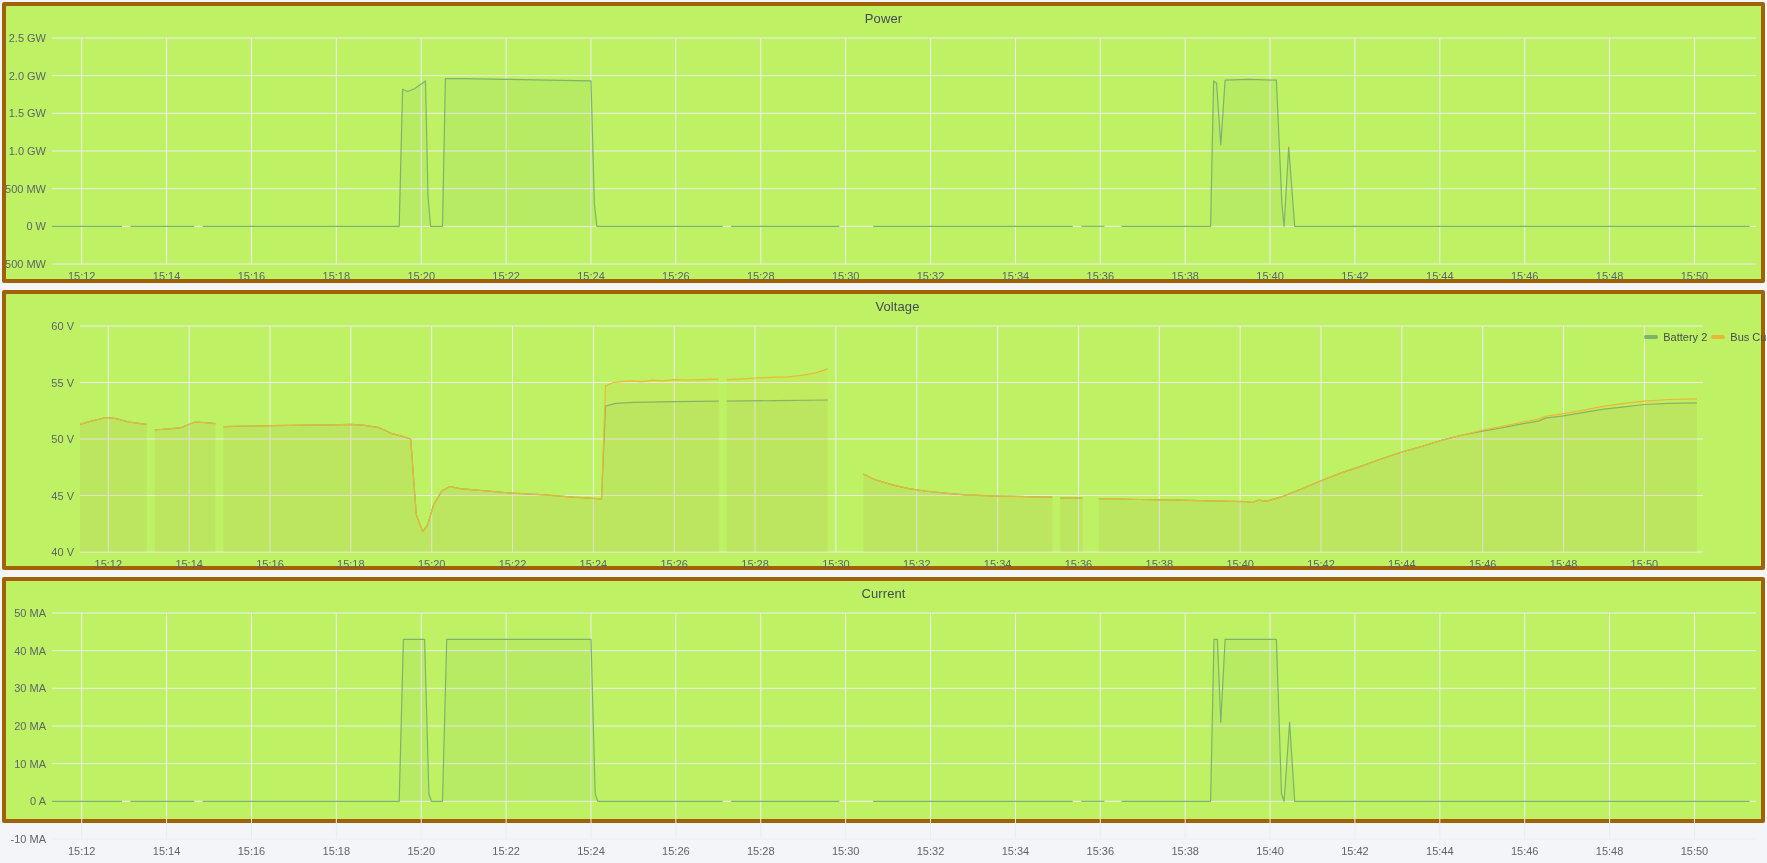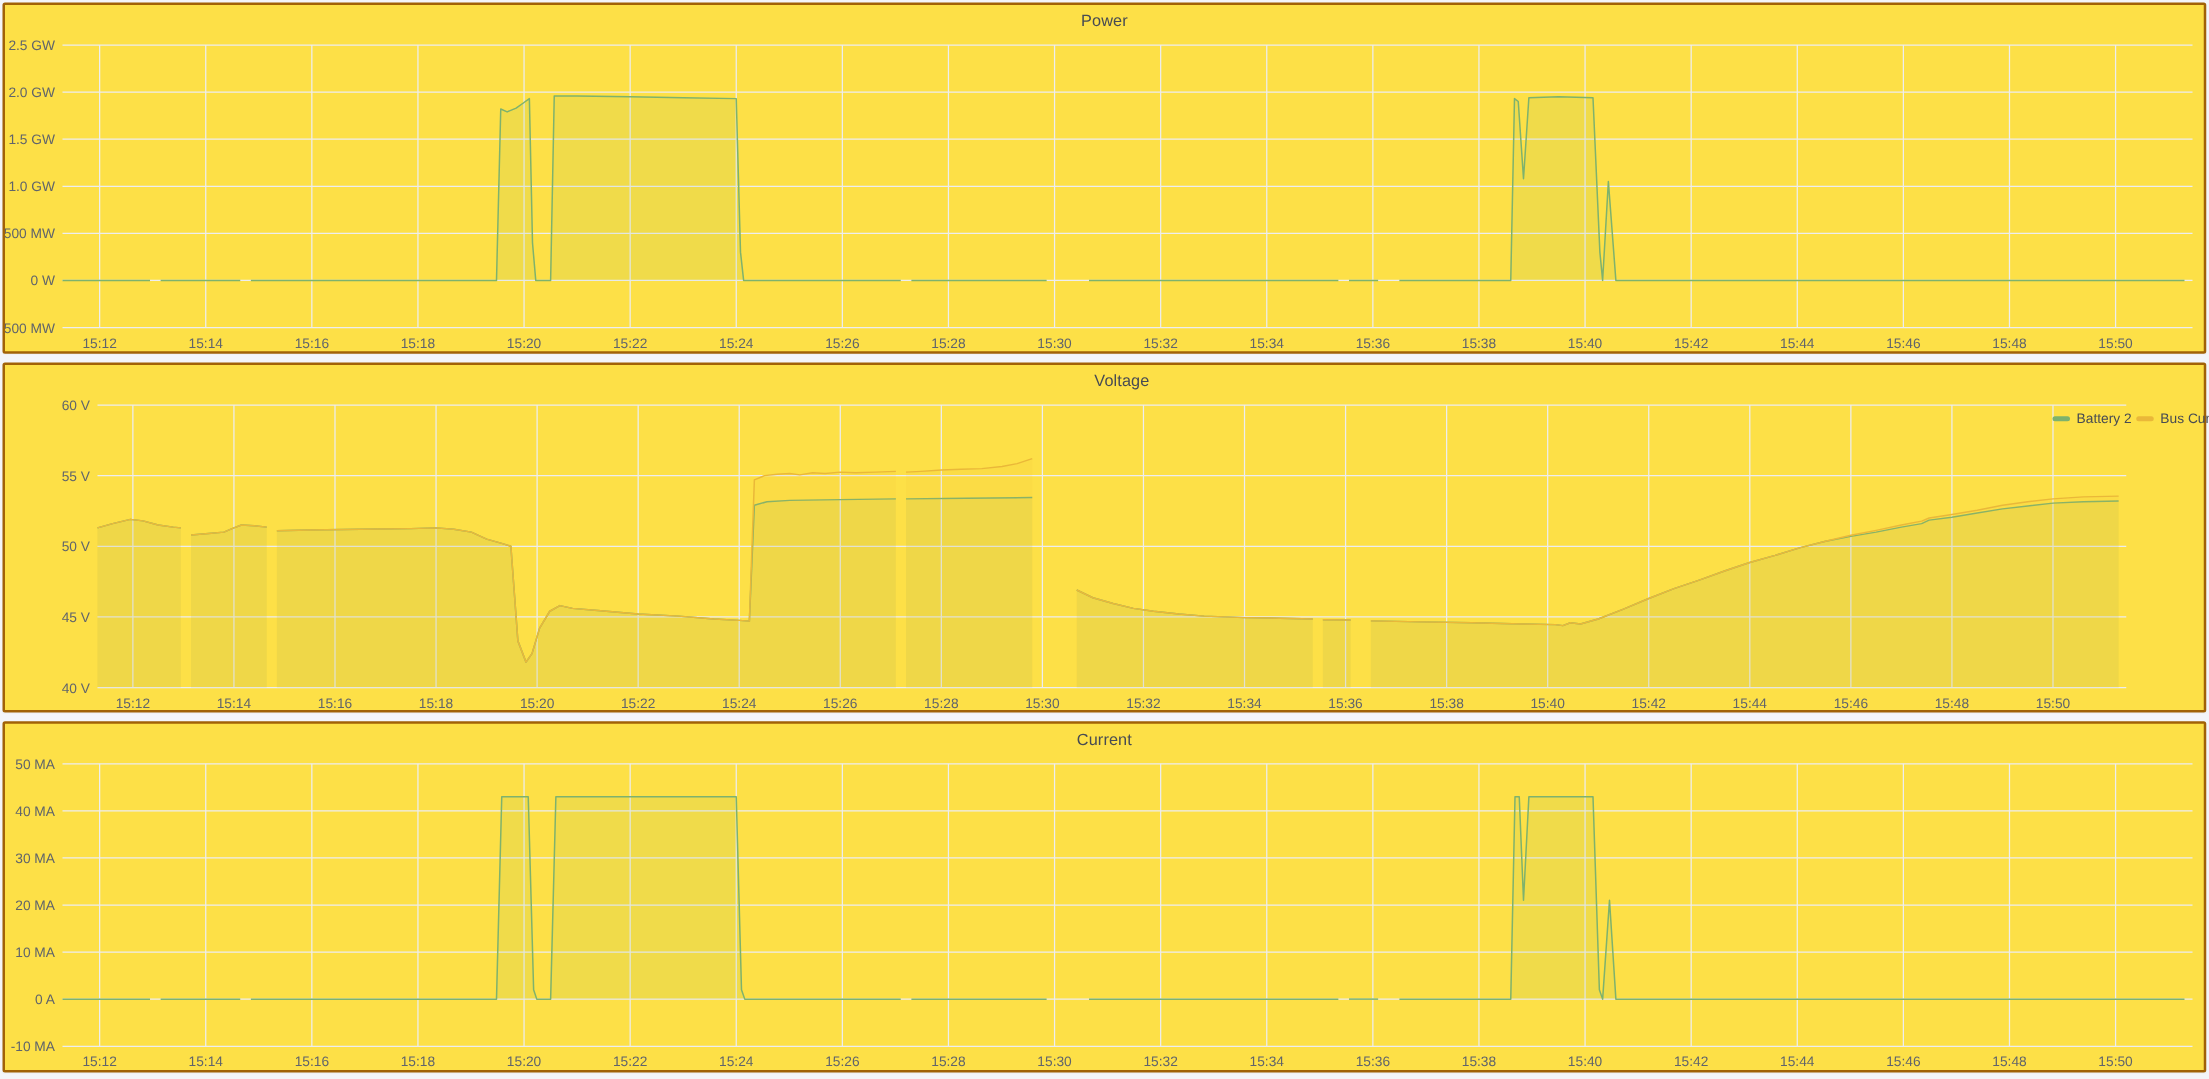--- a/index.html
+++ b/index.html
@@ -7,28 +7,28 @@
   body {
     background:#f4f5f9;
     font-family:"Liberation Sans", sans-serif;
     padding:2px;
     overflow:hidden;
   }
   .dashboard { display:flex; flex-direction:column; gap:7px; }
   .panel {
     position:relative;
     width:1763px;
-    background:#fde047;
-    border:2px solid #a16207;
+    background:#bef264;
+    border:4px solid #a16207;
     border-radius:2px;
     box-shadow:0 1px 1px rgba(0,0,0,0.02);
   }
   .panel-1 { height:281px; }
   .panel-2 { height:280px;padding-left:28px; }
-  .panel-3 { height:281px; }
+  .panel-3 { height:246px; }
   .panel-header {
     height:24px;
     display:flex;
     align-items:center;
     justify-content:center;
     cursor:pointer;
   }
   .panel-title {
     font-size:13px;
     font-weight:500;

